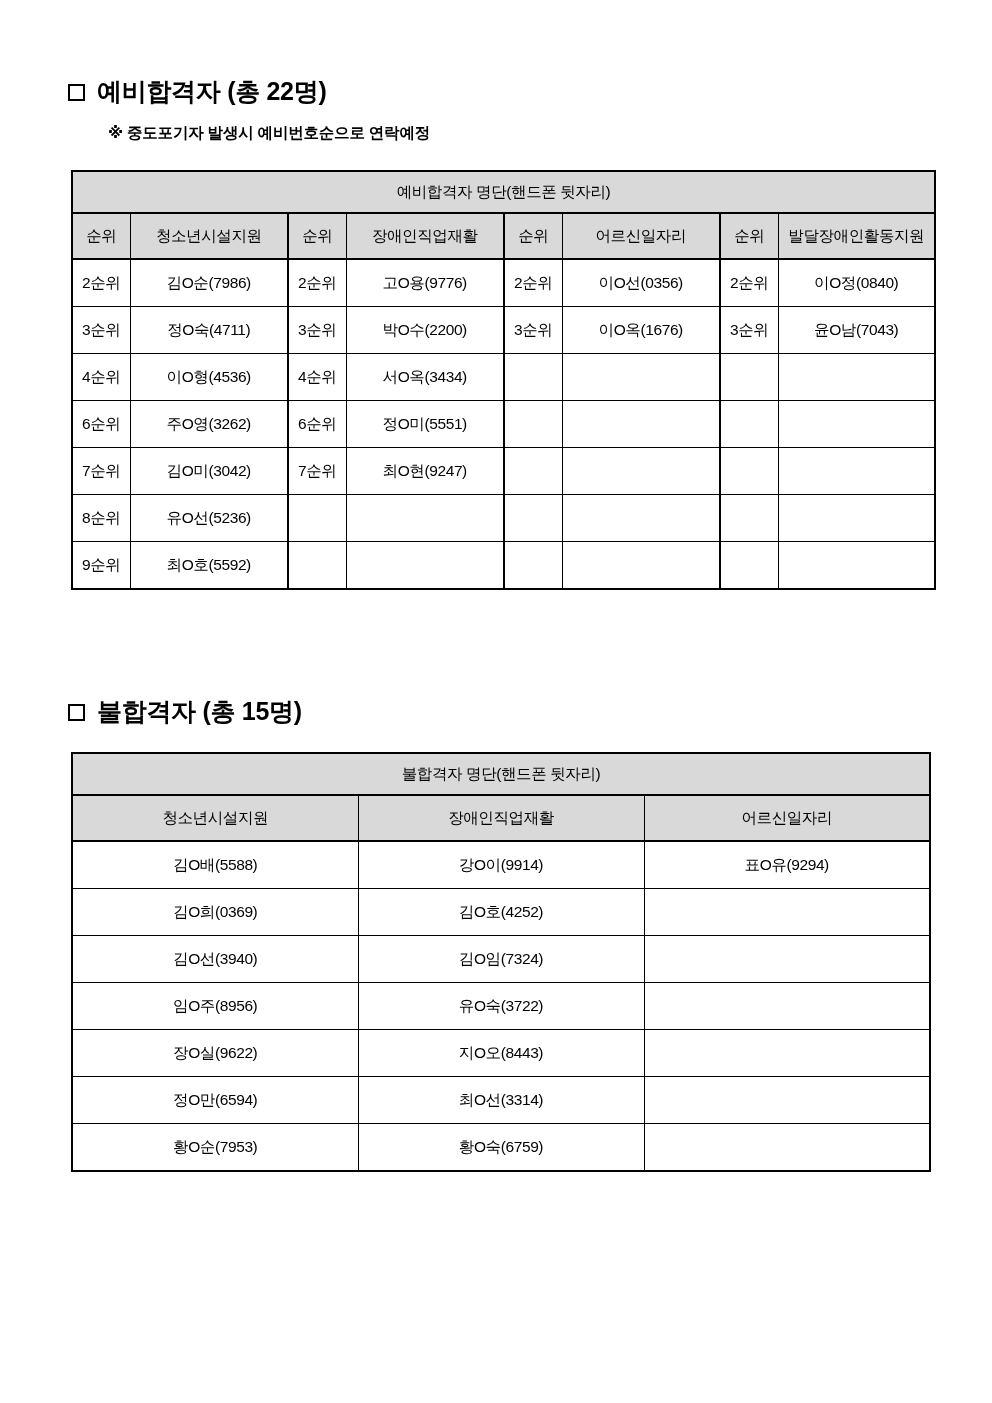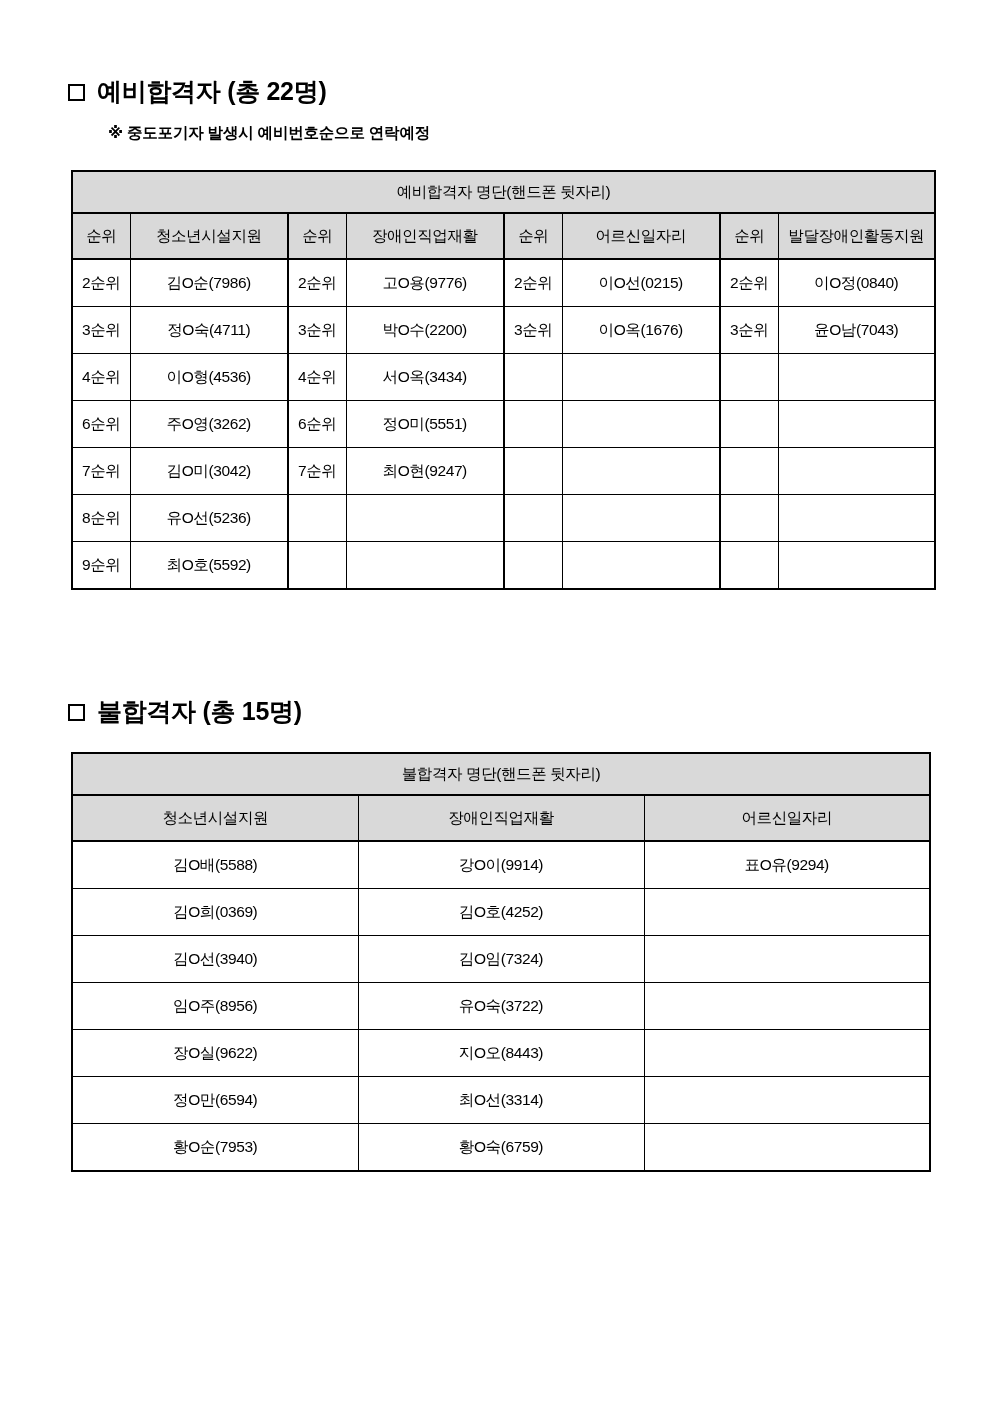--- a/index.html
+++ b/index.html
@@ -159,21 +159,21 @@
           <th class="hdr-col">발달장애인활동지원</th>
         </tr>
       </thead>
       <tbody>
         <tr class="data-row">
           <td>2순위</td>
           <td>김O순(7986)</td>
           <td class="grp-left">2순위</td>
           <td>고O용(9776)</td>
           <td class="grp-left">2순위</td>
-          <td>이O선(0215)</td>
+          <td>이O선(0356)</td>
           <td class="grp-left">2순위</td>
           <td>이O정(0840)</td>
         </tr>
         <tr class="data-row">
           <td>3순위</td>
           <td>정O숙(4711)</td>
           <td class="grp-left">3순위</td>
           <td>박O수(2200)</td>
           <td class="grp-left">3순위</td>
           <td>이O옥(1676)</td>

